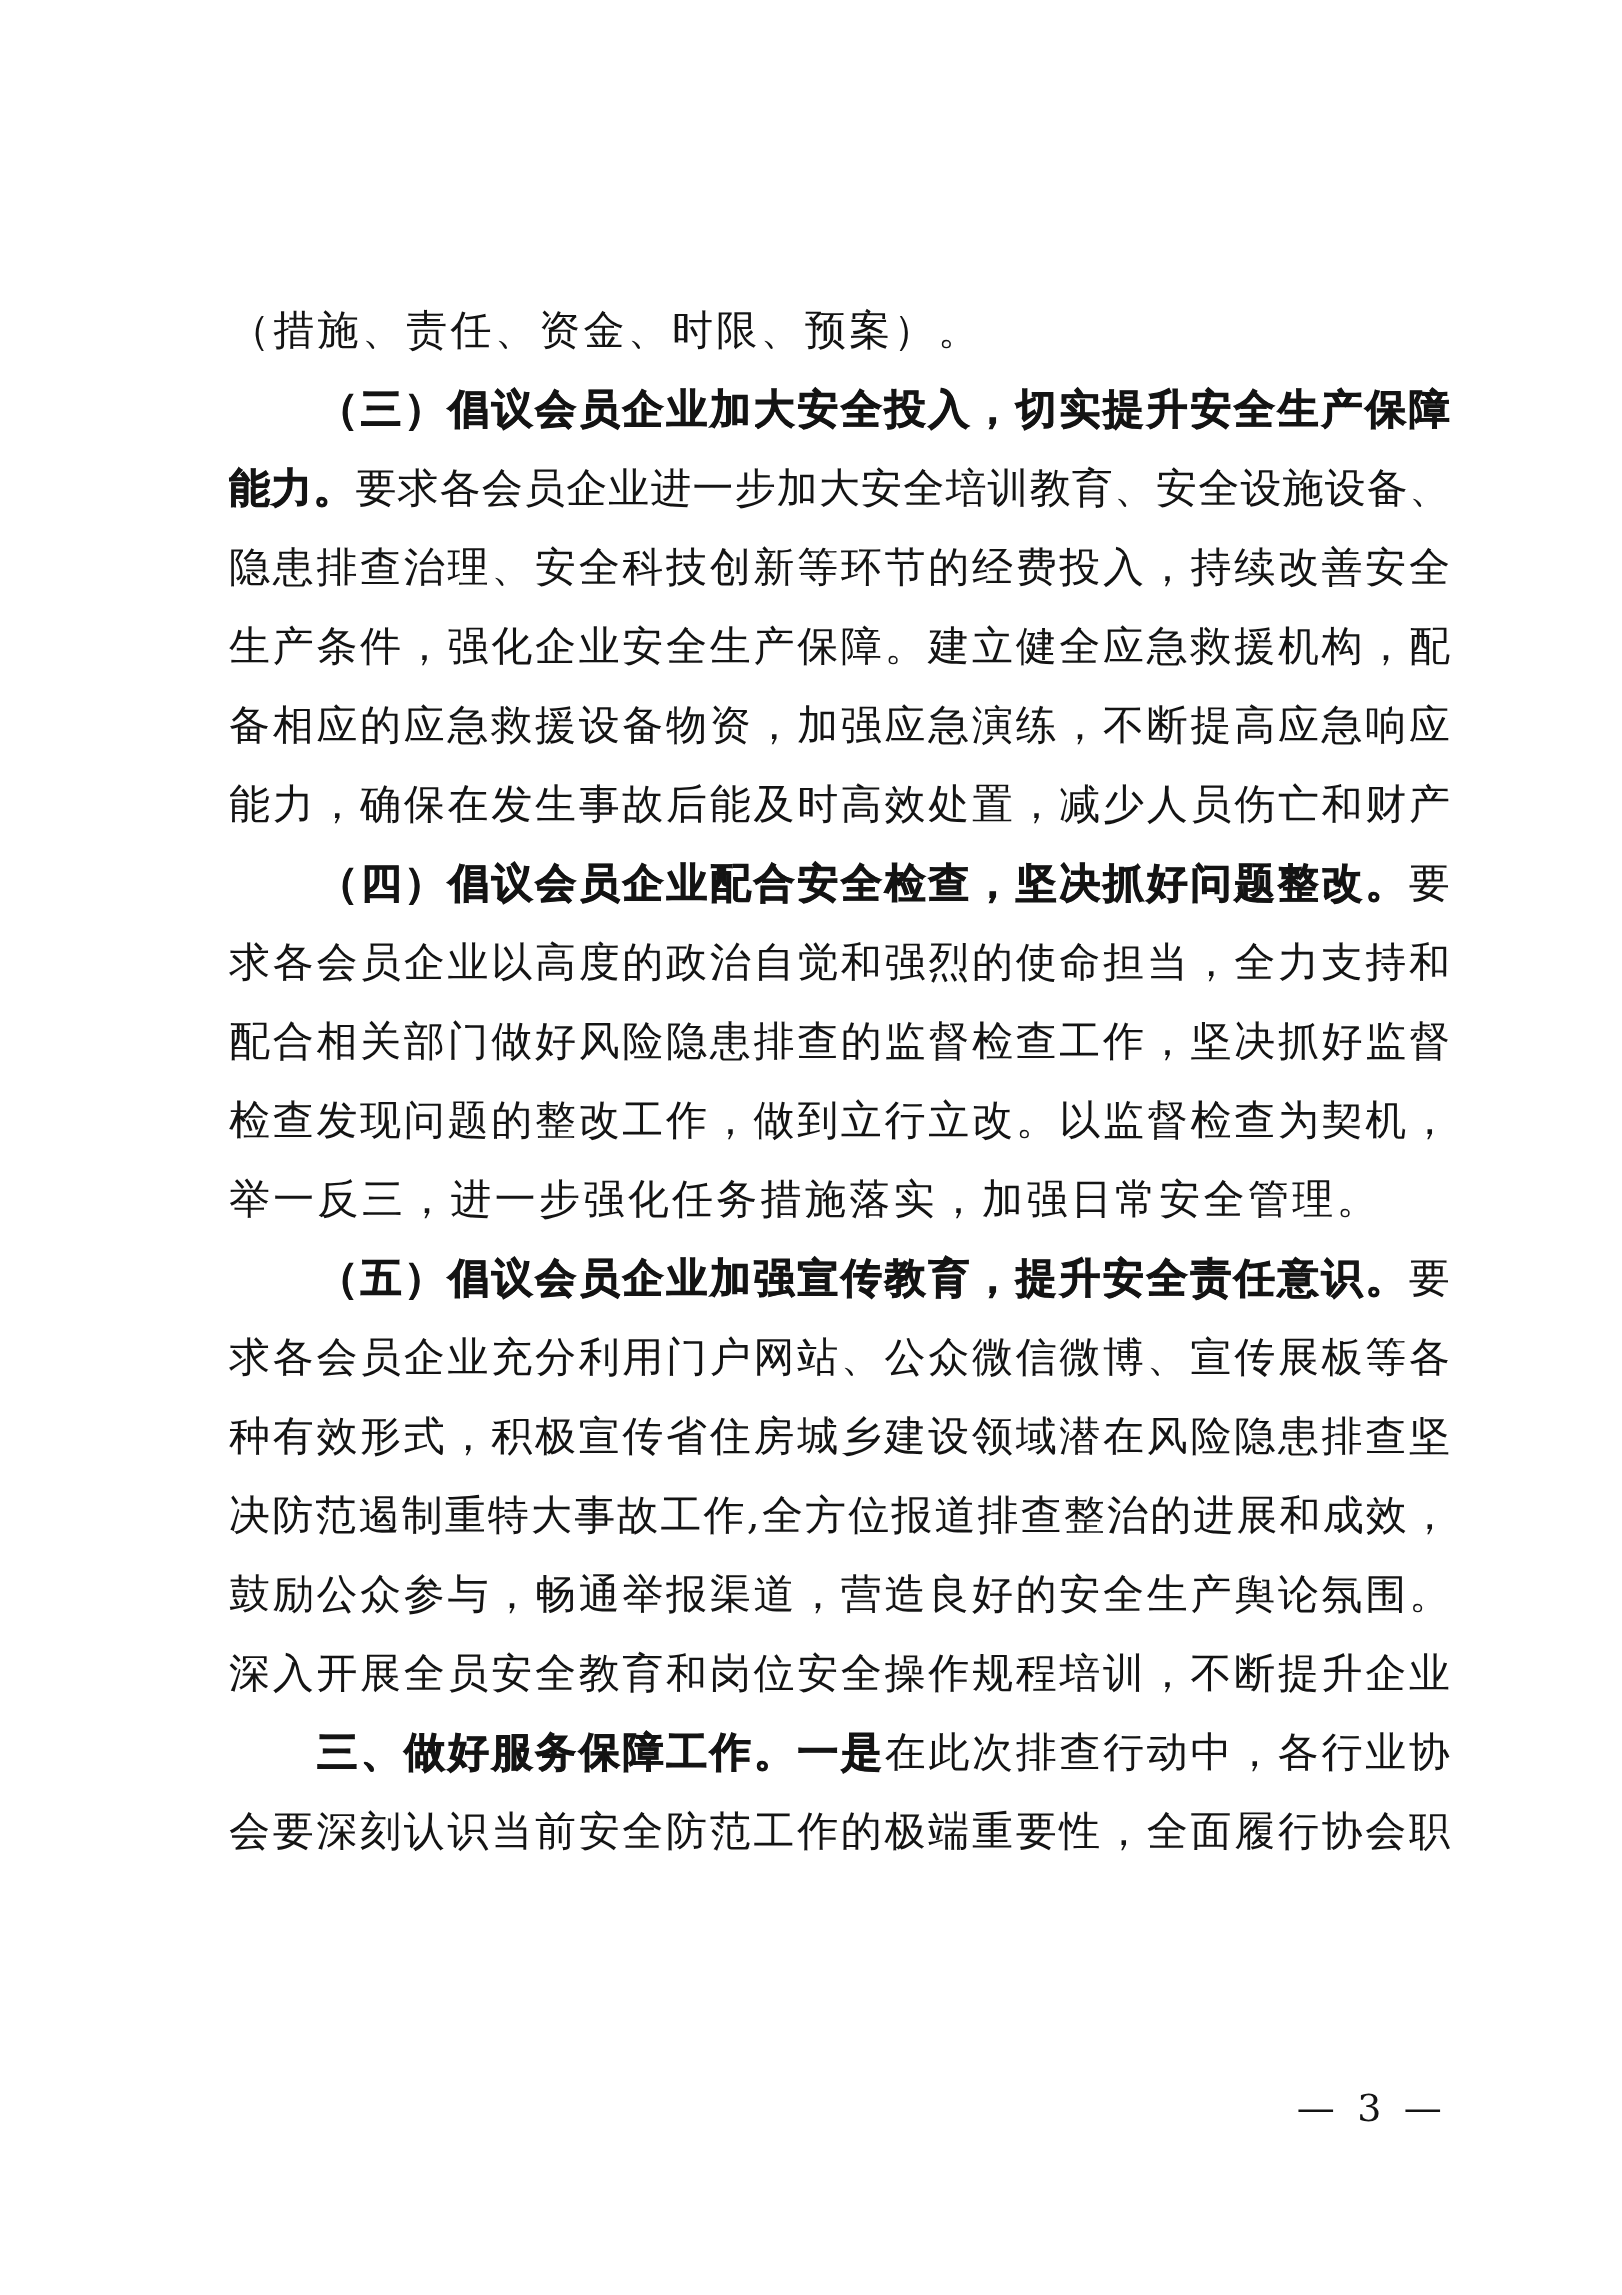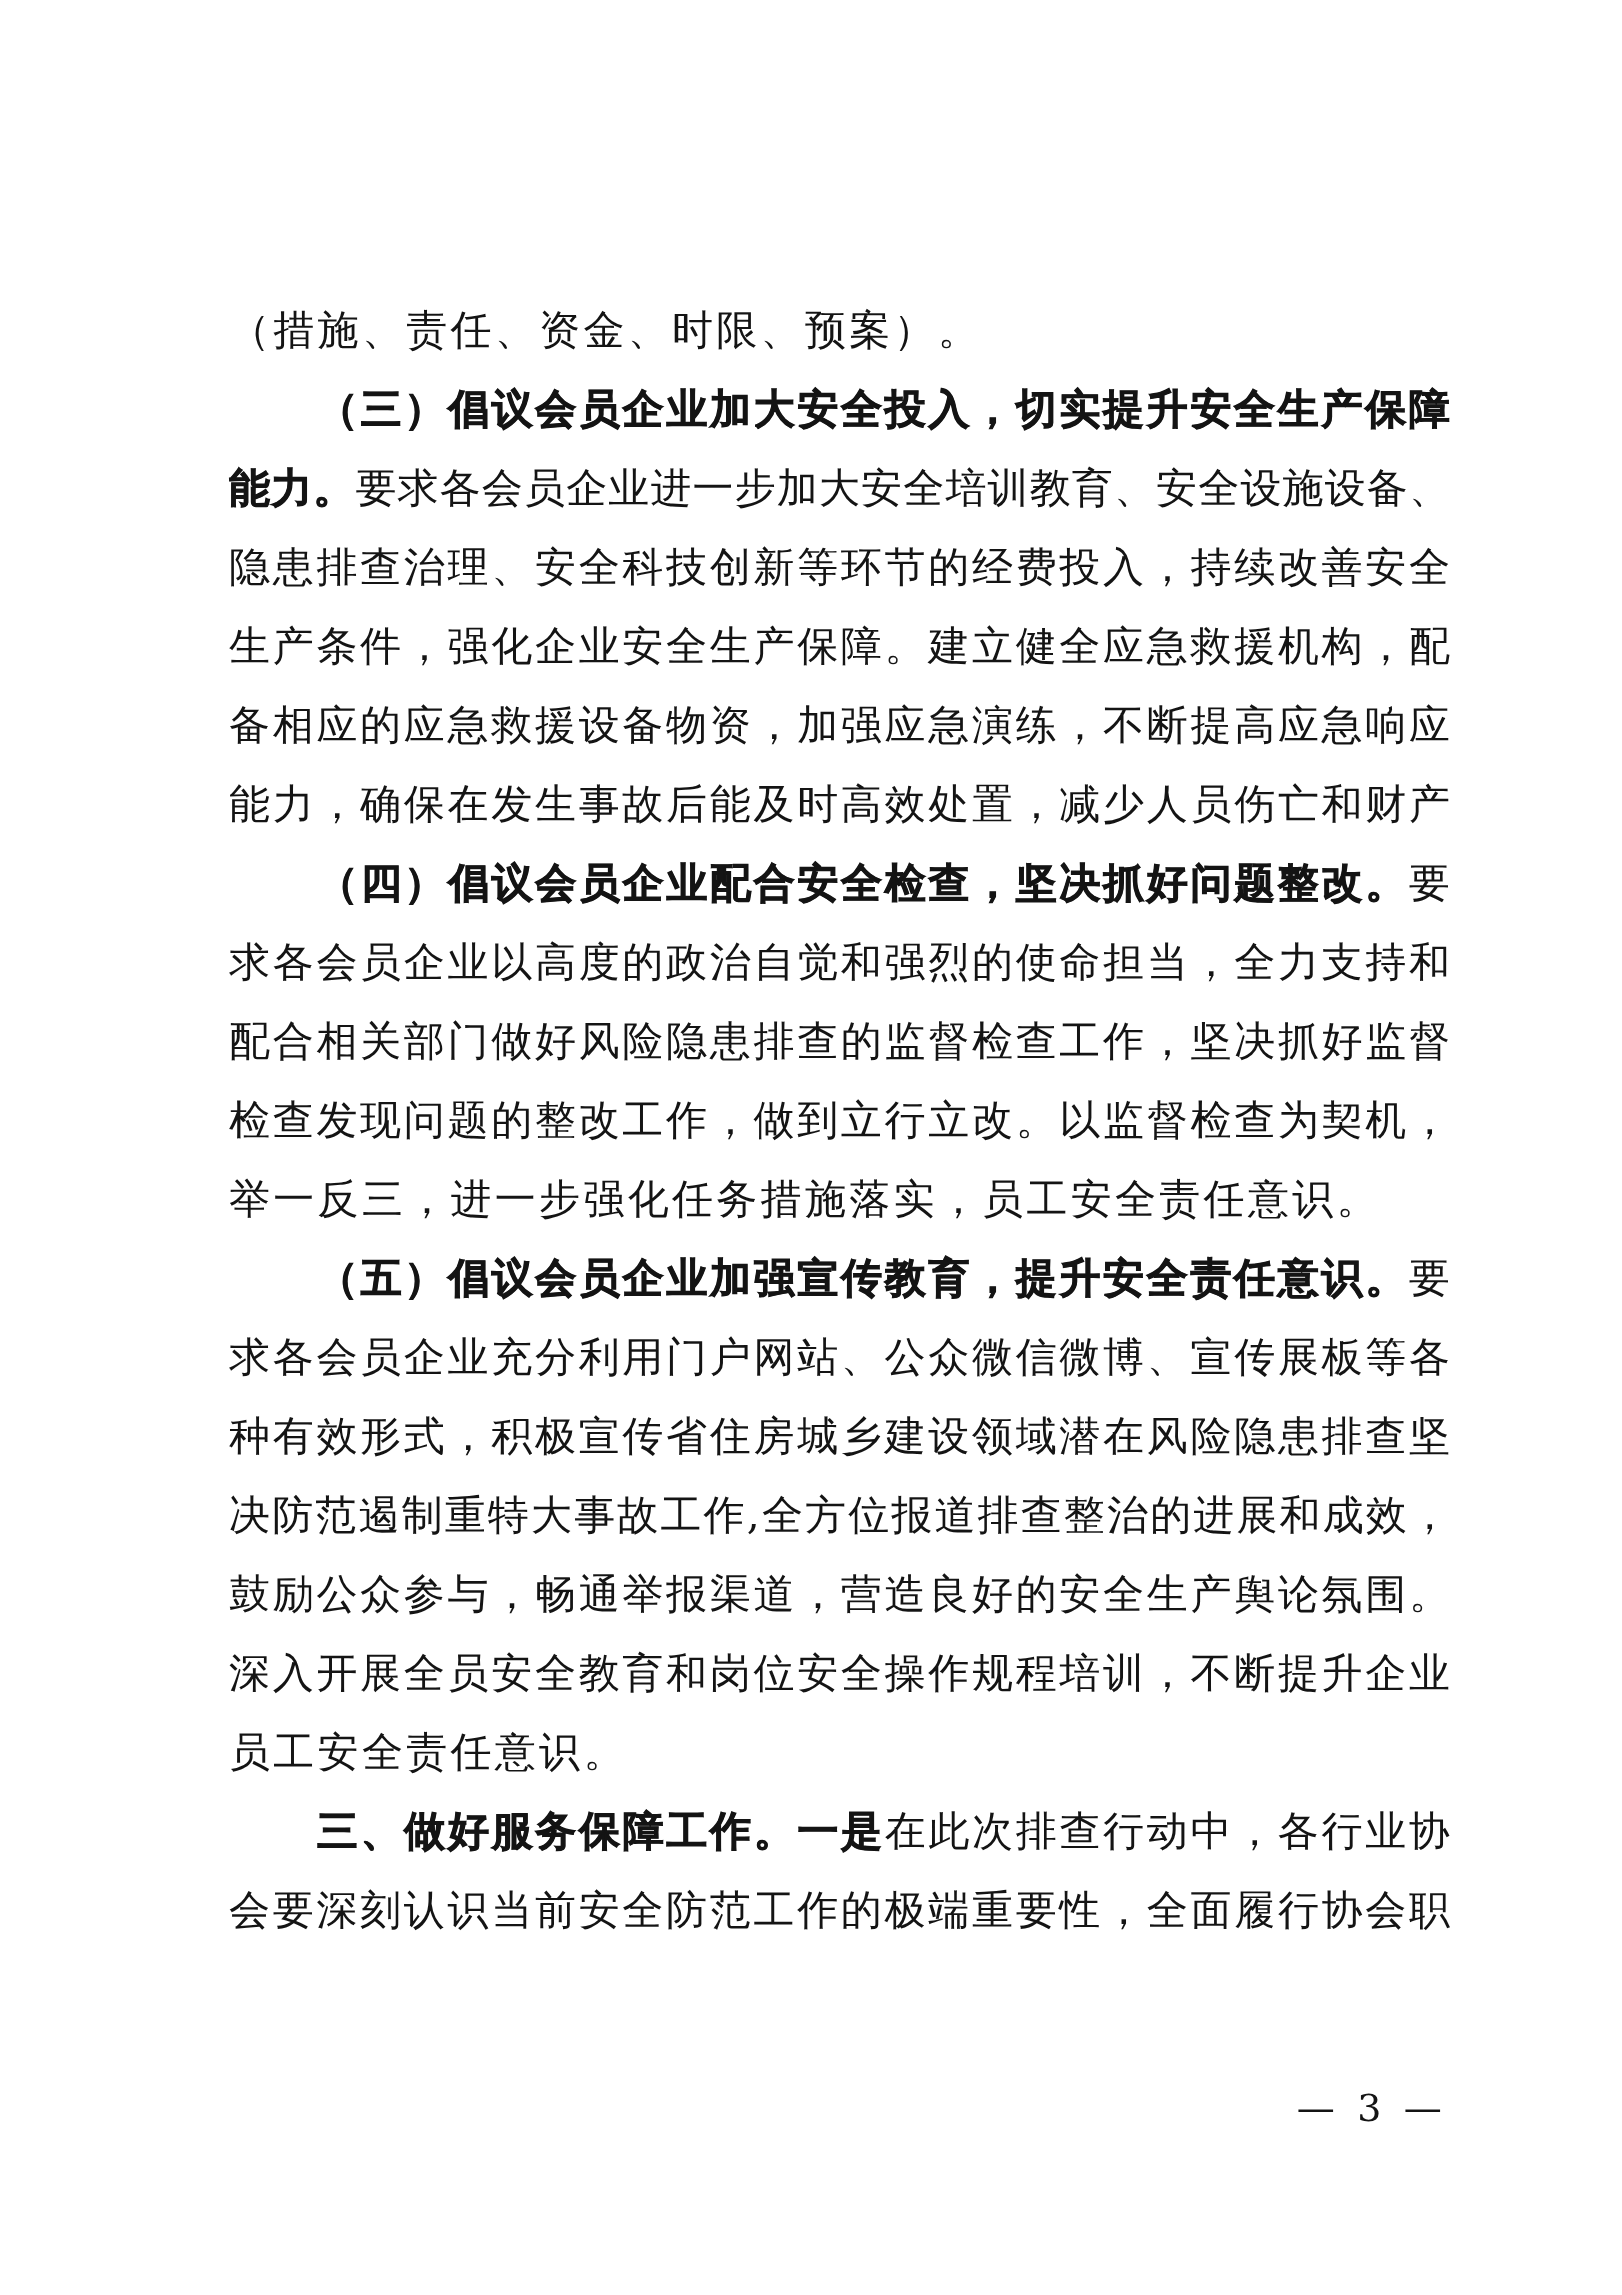--- a/index.html
+++ b/index.html
@@ -346,21 +346,21 @@
         <span class="char">以</span>
         <span class="char">监</span>
         <span class="char">督</span>
         <span class="char">检</span>
         <span class="char">查</span>
         <span class="char">为</span>
         <span class="char">契</span>
         <span class="char">机</span>
         <span class="char">，</span>
       </div>
-      <div class="line"><span class="seg">举一反三，进一步强化任务措施落实，员工安全责任意识。</span></div>
+      <div class="line"><span class="seg">举一反三，进一步强化任务措施落实，加强日常安全管理。</span></div>
       <div class="line justify indent">
         <span class="char bold">（</span>
         <span class="char bold">五</span>
         <span class="char bold">）</span>
         <span class="char bold">倡</span>
         <span class="char bold">议</span>
         <span class="char bold">会</span>
         <span class="char bold">员</span>
         <span class="char bold">企</span>
         <span class="char bold">业</span>
@@ -526,21 +526,20 @@
         <span class="char">培</span>
         <span class="char">训</span>
         <span class="char">，</span>
         <span class="char">不</span>
         <span class="char">断</span>
         <span class="char">提</span>
         <span class="char">升</span>
         <span class="char">企</span>
         <span class="char">业</span>
       </div>
-      <div class="line"><span class="seg">员工安全责任意识。</span></div>
       <div class="line justify indent">
         <span class="char bold">三</span>
         <span class="char bold">、</span>
         <span class="char bold">做</span>
         <span class="char bold">好</span>
         <span class="char bold">服</span>
         <span class="char bold">务</span>
         <span class="char bold">保</span>
         <span class="char bold">障</span>
         <span class="char bold">工</span>

